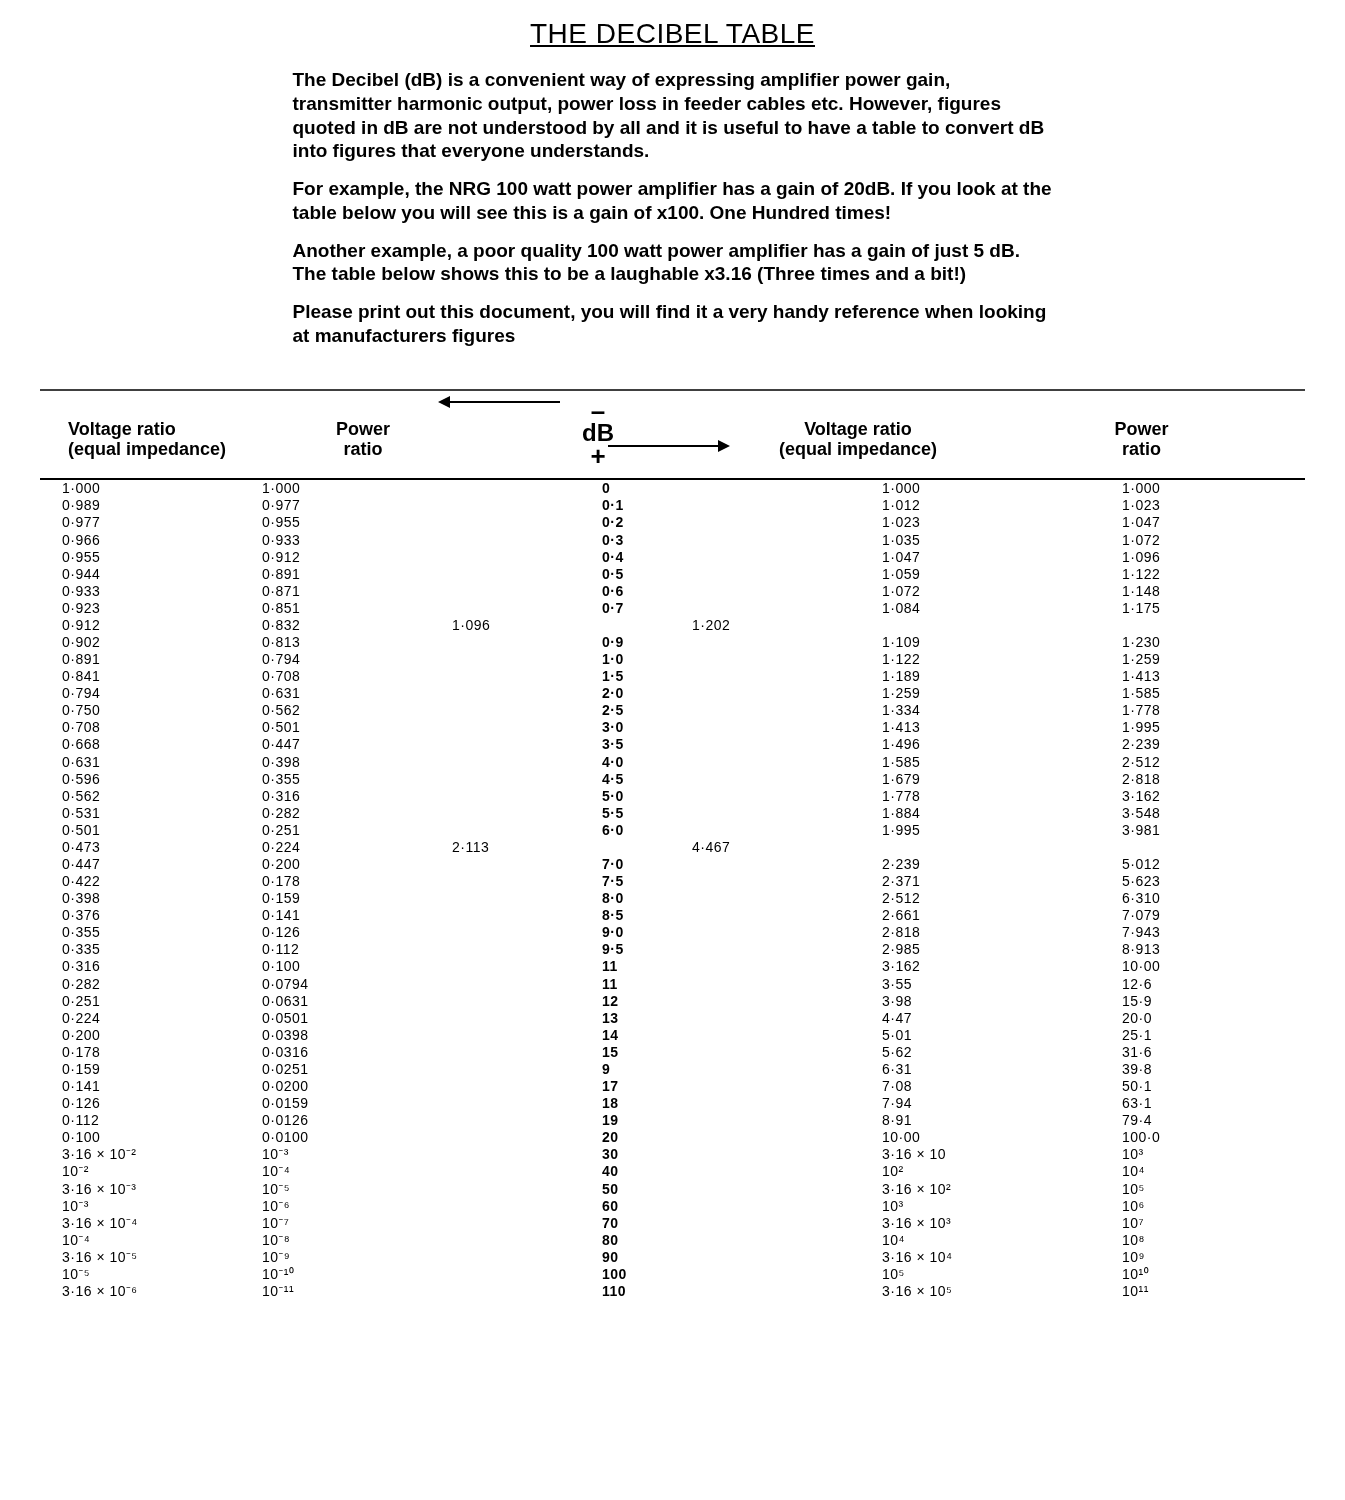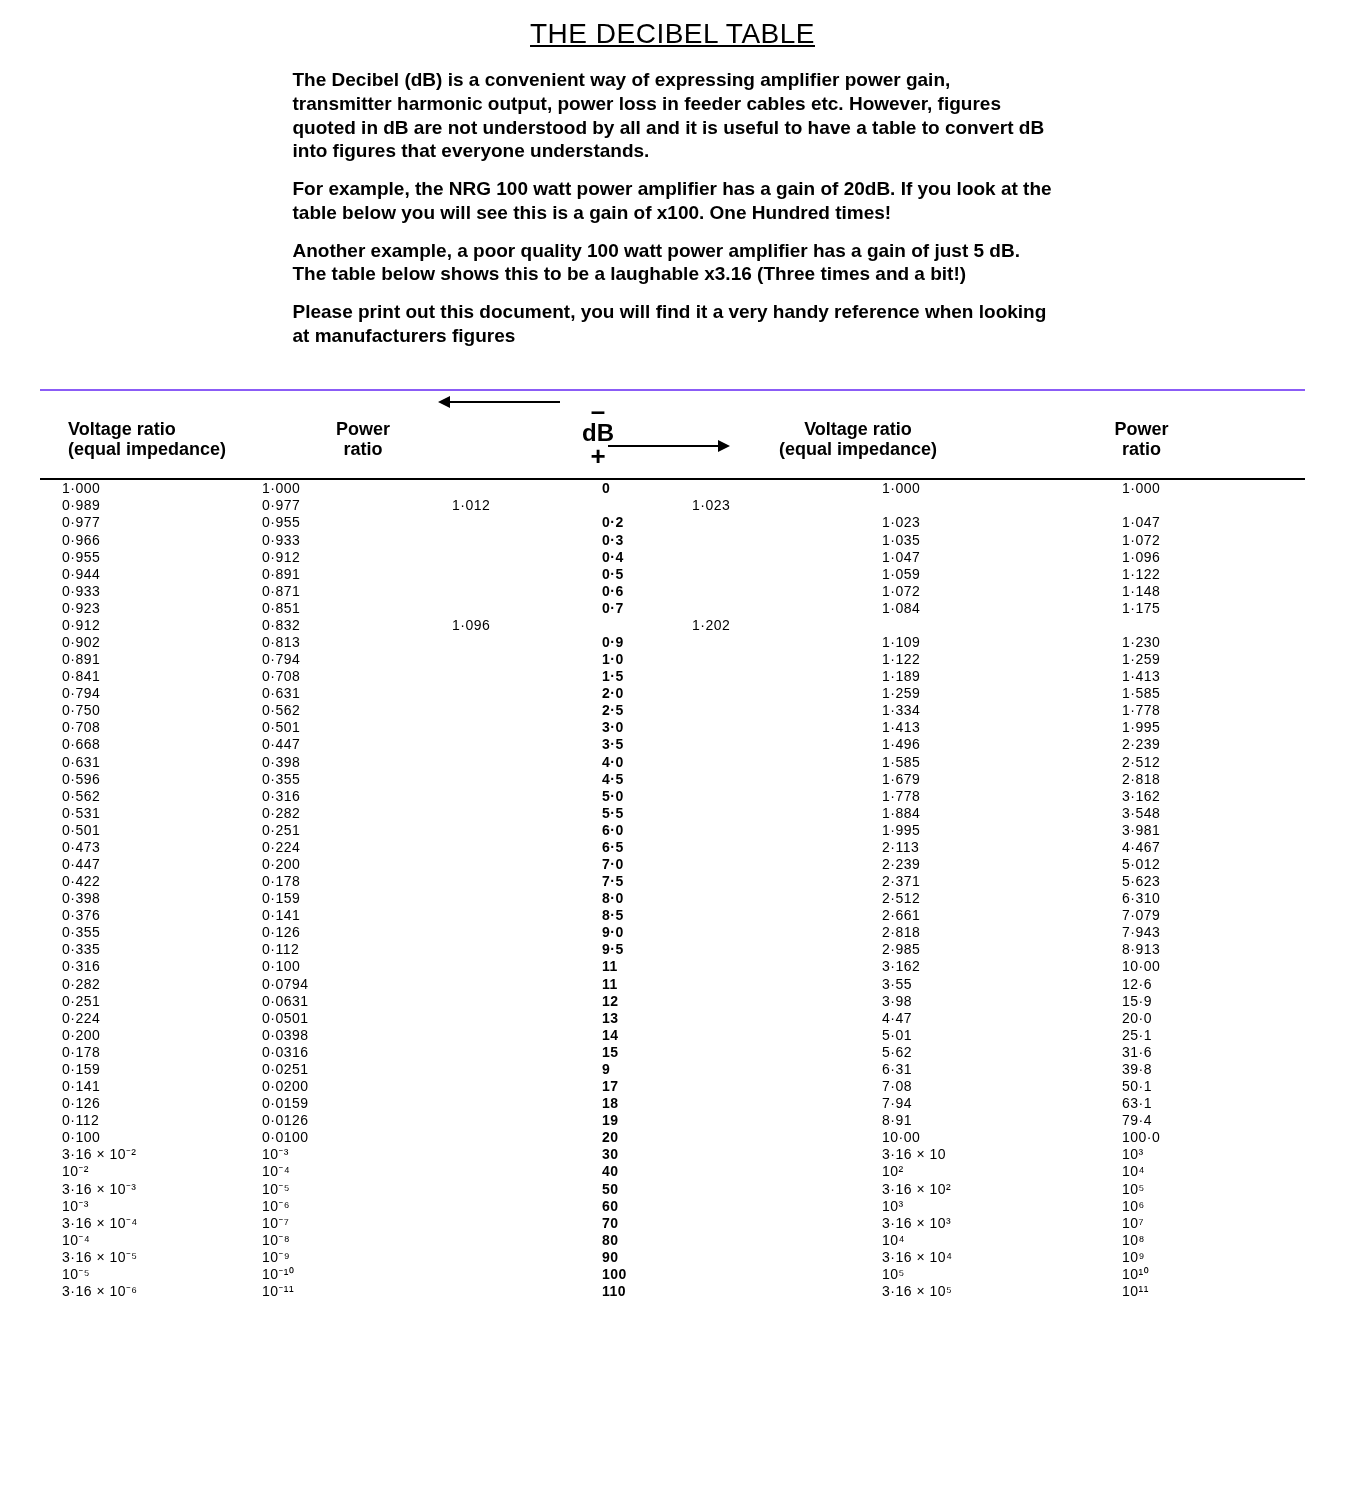--- a/index.html
+++ b/index.html
@@ -31,21 +31,21 @@
   }
   .intro p {
     margin: 0 0 14px 0;
   }
   .intro p:last-child { margin-bottom: 0; }
 
   .tablewrap {
     width: 100%;
   }
   .hdr {
-    border-top: 2px solid #8b5cf6;
+    border-top: 2px solid #404040;
     border-bottom: 2px solid #000;
     padding: 4px 0 8px 0;
     position: relative;
   }
   .cols {
     display: flex;
     width: 100%;
     box-sizing: border-box;
   }
   .c-vl  { width: 200px; padding-left: 18px; }
@@ -175,20 +175,21 @@
     <div class="cols row">
           <div class="c-vl dot">1·000</div>
           <div class="c-pl dot">1·000</div>
           <div class="c-db dot">0</div>
           <div class="c-vr dot">1·000</div>
           <div class="c-pr dot">1·000</div>
         </div>
         <div class="cols row">
           <div class="c-vl dot">0·989</div>
           <div class="c-pl dot">0·977</div>
+          <div class="c-db dot">0·1</div>
           <div class="c-vr dot">1·012</div>
           <div class="c-pr dot">1·023</div>
         </div>
         <div class="cols row">
           <div class="c-vl dot">0·977</div>
           <div class="c-pl dot">0·955</div>
           <div class="c-db dot">0·2</div>
           <div class="c-vr dot">1·023</div>
           <div class="c-pr dot">1·047</div>
         </div>
@@ -313,21 +314,20 @@
         <div class="cols row">
           <div class="c-vl dot">0·501</div>
           <div class="c-pl dot">0·251</div>
           <div class="c-db dot">6·0</div>
           <div class="c-vr dot">1·995</div>
           <div class="c-pr dot">3·981</div>
         </div>
         <div class="cols row">
           <div class="c-vl dot">0·473</div>
           <div class="c-pl dot">0·224</div>
-          <div class="c-db dot">6·5</div>
           <div class="c-vr dot">2·113</div>
           <div class="c-pr dot">4·467</div>
         </div>
         <div class="cols row">
           <div class="c-vl dot">0·447</div>
           <div class="c-pl dot">0·200</div>
           <div class="c-db dot">7·0</div>
           <div class="c-vr dot">2·239</div>
           <div class="c-pr dot">5·012</div>
         </div>

